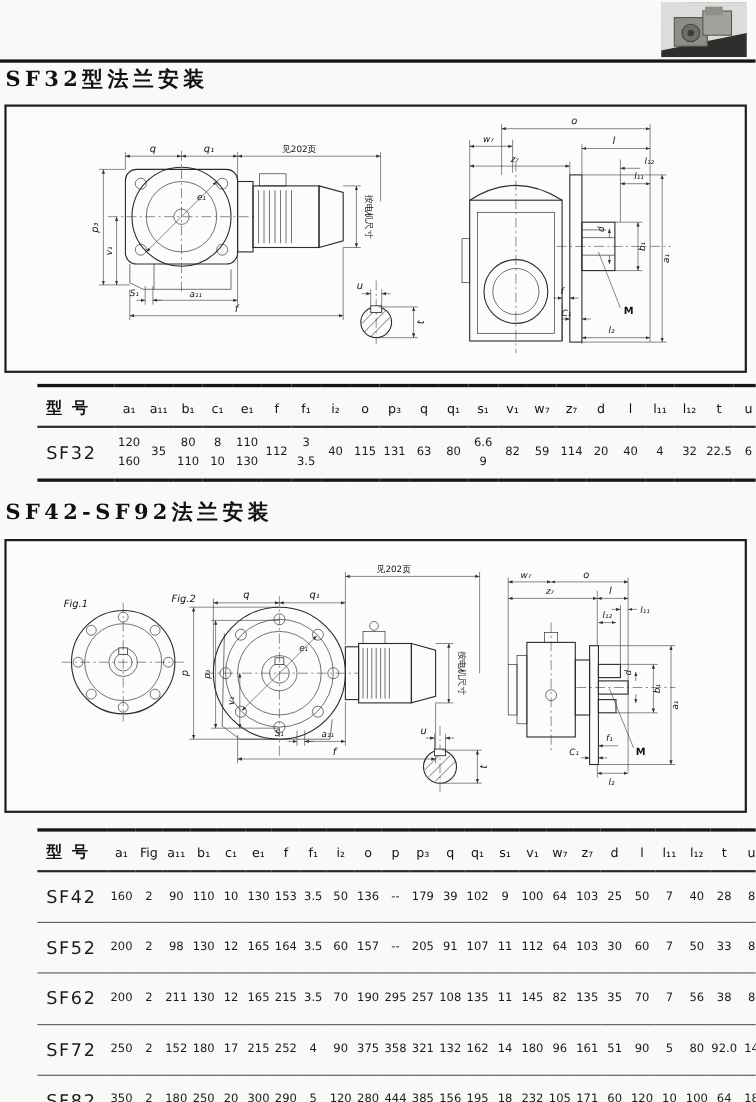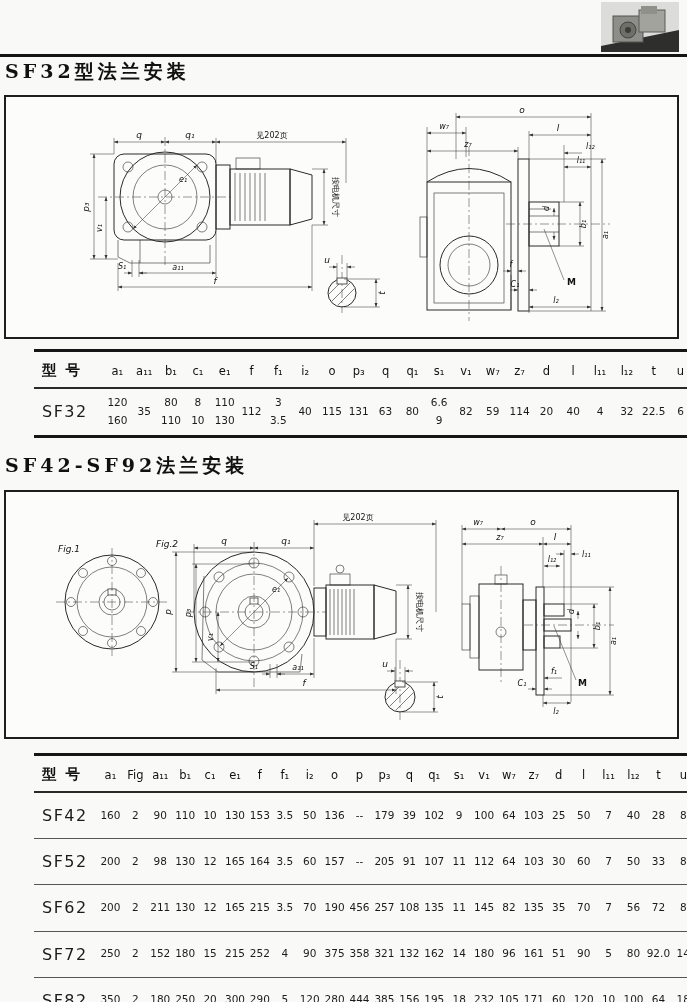--- a/index.html
+++ b/index.html
@@ -590,43 +590,43 @@
         <td>200</td>
         <td>2</td>
         <td>211</td>
         <td>130</td>
         <td>12</td>
         <td>165</td>
         <td>215</td>
         <td>3.5</td>
         <td>70</td>
         <td>190</td>
-        <td>456</td>
+        <td>295</td>
         <td>257</td>
         <td>108</td>
         <td>135</td>
         <td>11</td>
         <td>145</td>
         <td>82</td>
         <td>135</td>
         <td>35</td>
         <td>70</td>
         <td>7</td>
         <td>56</td>
-        <td>72</td>
+        <td>38</td>
         <td>8</td>
         <td>M12</td>
       </tr>
       <tr>
         <td>SF72</td>
         <td>250</td>
         <td>2</td>
         <td>152</td>
         <td>180</td>
-        <td>15</td>
+        <td>17</td>
         <td>215</td>
         <td>252</td>
         <td>4</td>
         <td>90</td>
         <td>375</td>
         <td>358</td>
         <td>321</td>
         <td>132</td>
         <td>162</td>
         <td>14</td>

